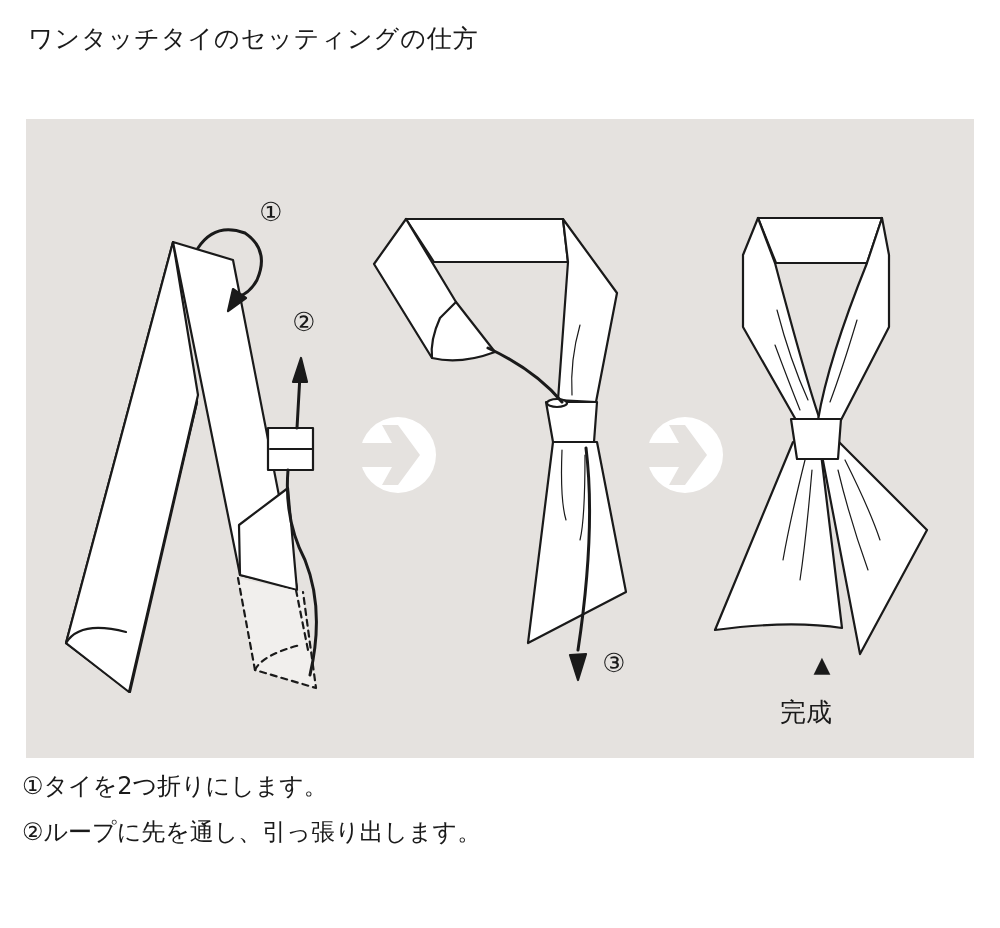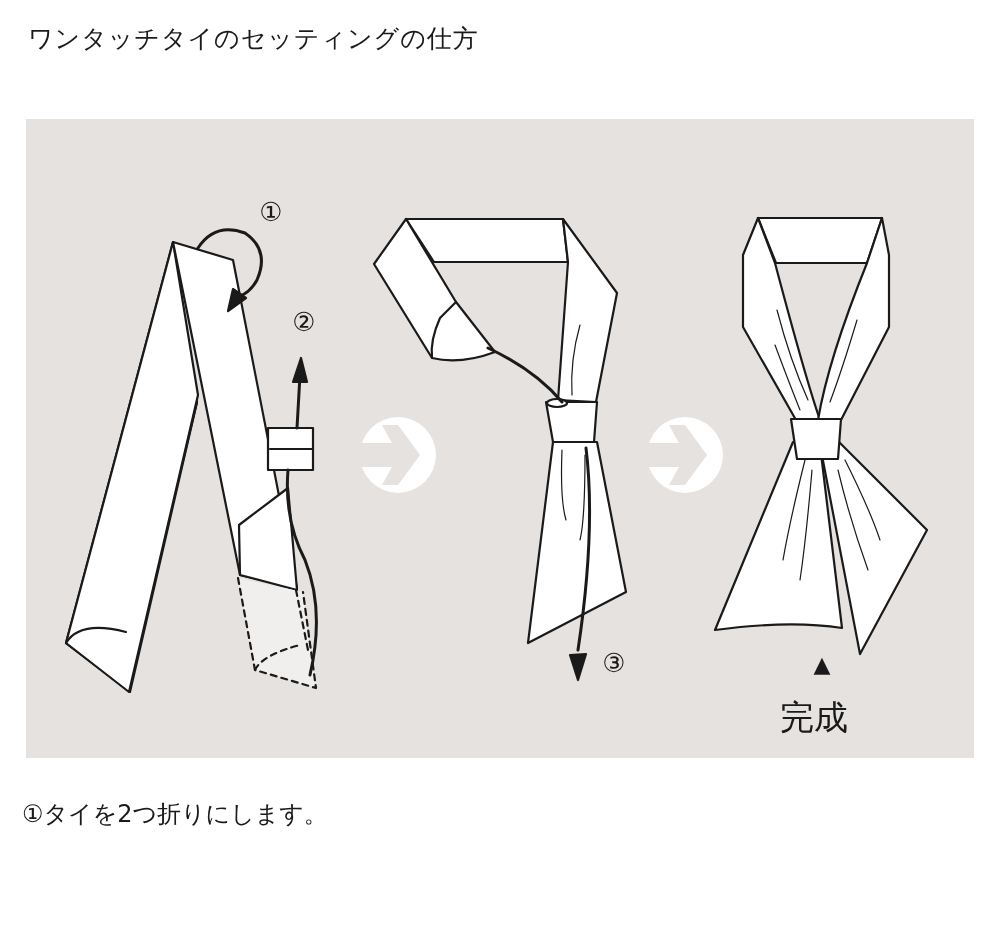--- a/index.html
+++ b/index.html
@@ -1,23 +1,23 @@
 <!DOCTYPE html>
 <html><head>
 <meta charset="utf-8">
 <style>
   html, body { margin:0; padding:0; background:#ffffff; }
   body { width:1000px; height:928px; position:relative; overflow:hidden;
          font-family:"DejaVu Sans", "Liberation Sans", sans-serif; color:#1a1a1a; }
   .title { position:absolute; left:28px; top:22px; font-size:25px; letter-spacing:1px; color:#1a1a1a;text-align:right; }
   .panel { position:absolute; left:26px; top:119px; width:948px; height:639px; background:#e5e2df; }
   .panel svg { position:absolute; left:0; top:0; }
-  .steps { position:absolute; left:22px; top:791px; }
+  .steps { position:absolute; left:22px; top:763px; }
   .step { font-size:24px; line-height:46px; height:46px; color:#1a1a1a; white-space:nowrap; }
-  .done { position:absolute; left:780px; top:695px; font-size:34px; color:#1a1a1a; }
+  .done { position:absolute; left:780px; top:695px; font-size:26px; color:#1a1a1a; }
 </style>
 </head>
 <body>
 
 <div class="title">ワンタッチタイのセッティングの仕方</div>
 
 <div class="panel">
   <svg width="948" height="639" viewBox="26 119 948 639" xmlns="http://www.w3.org/2000/svg">
     <g fill="#ffffff" stroke="#1a1a1a" stroke-width="2.2" stroke-linejoin="round" stroke-linecap="round">
 
@@ -109,13 +109,14 @@
       <text x="614" y="672">③</text>
       <text x="822" y="672" font-size="22">▲</text>
     </g>
   </svg>
 </div>
 
 <div class="done">完成</div>
 
 <div class="steps">
   <div class="step">①タイを2つ折りにします。</div>
+  <div class="step">②ループに先を通し、引っ張り出します。</div>
 </div>
 
 </body></html>

